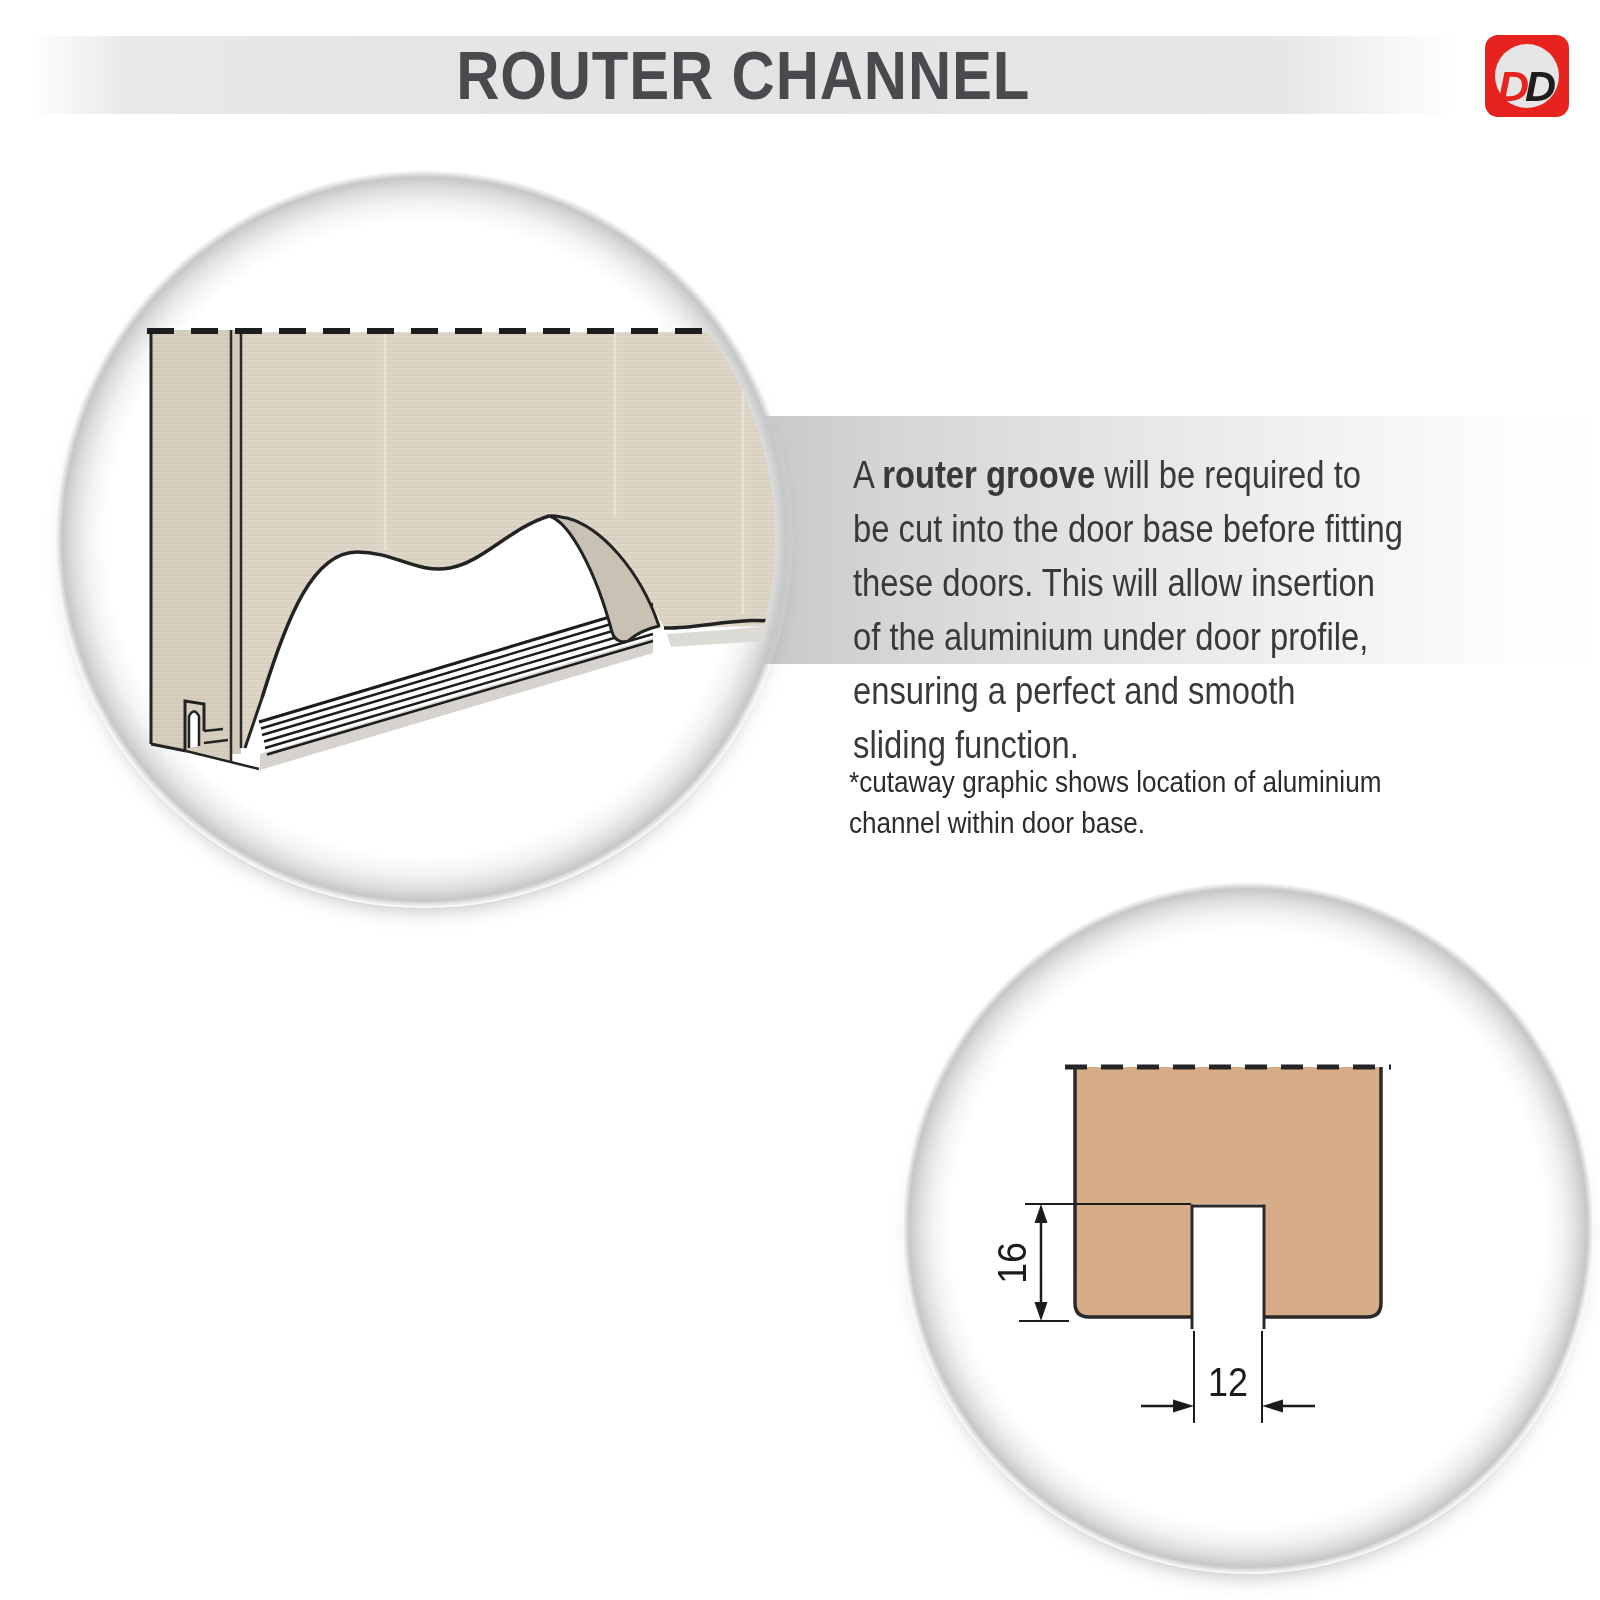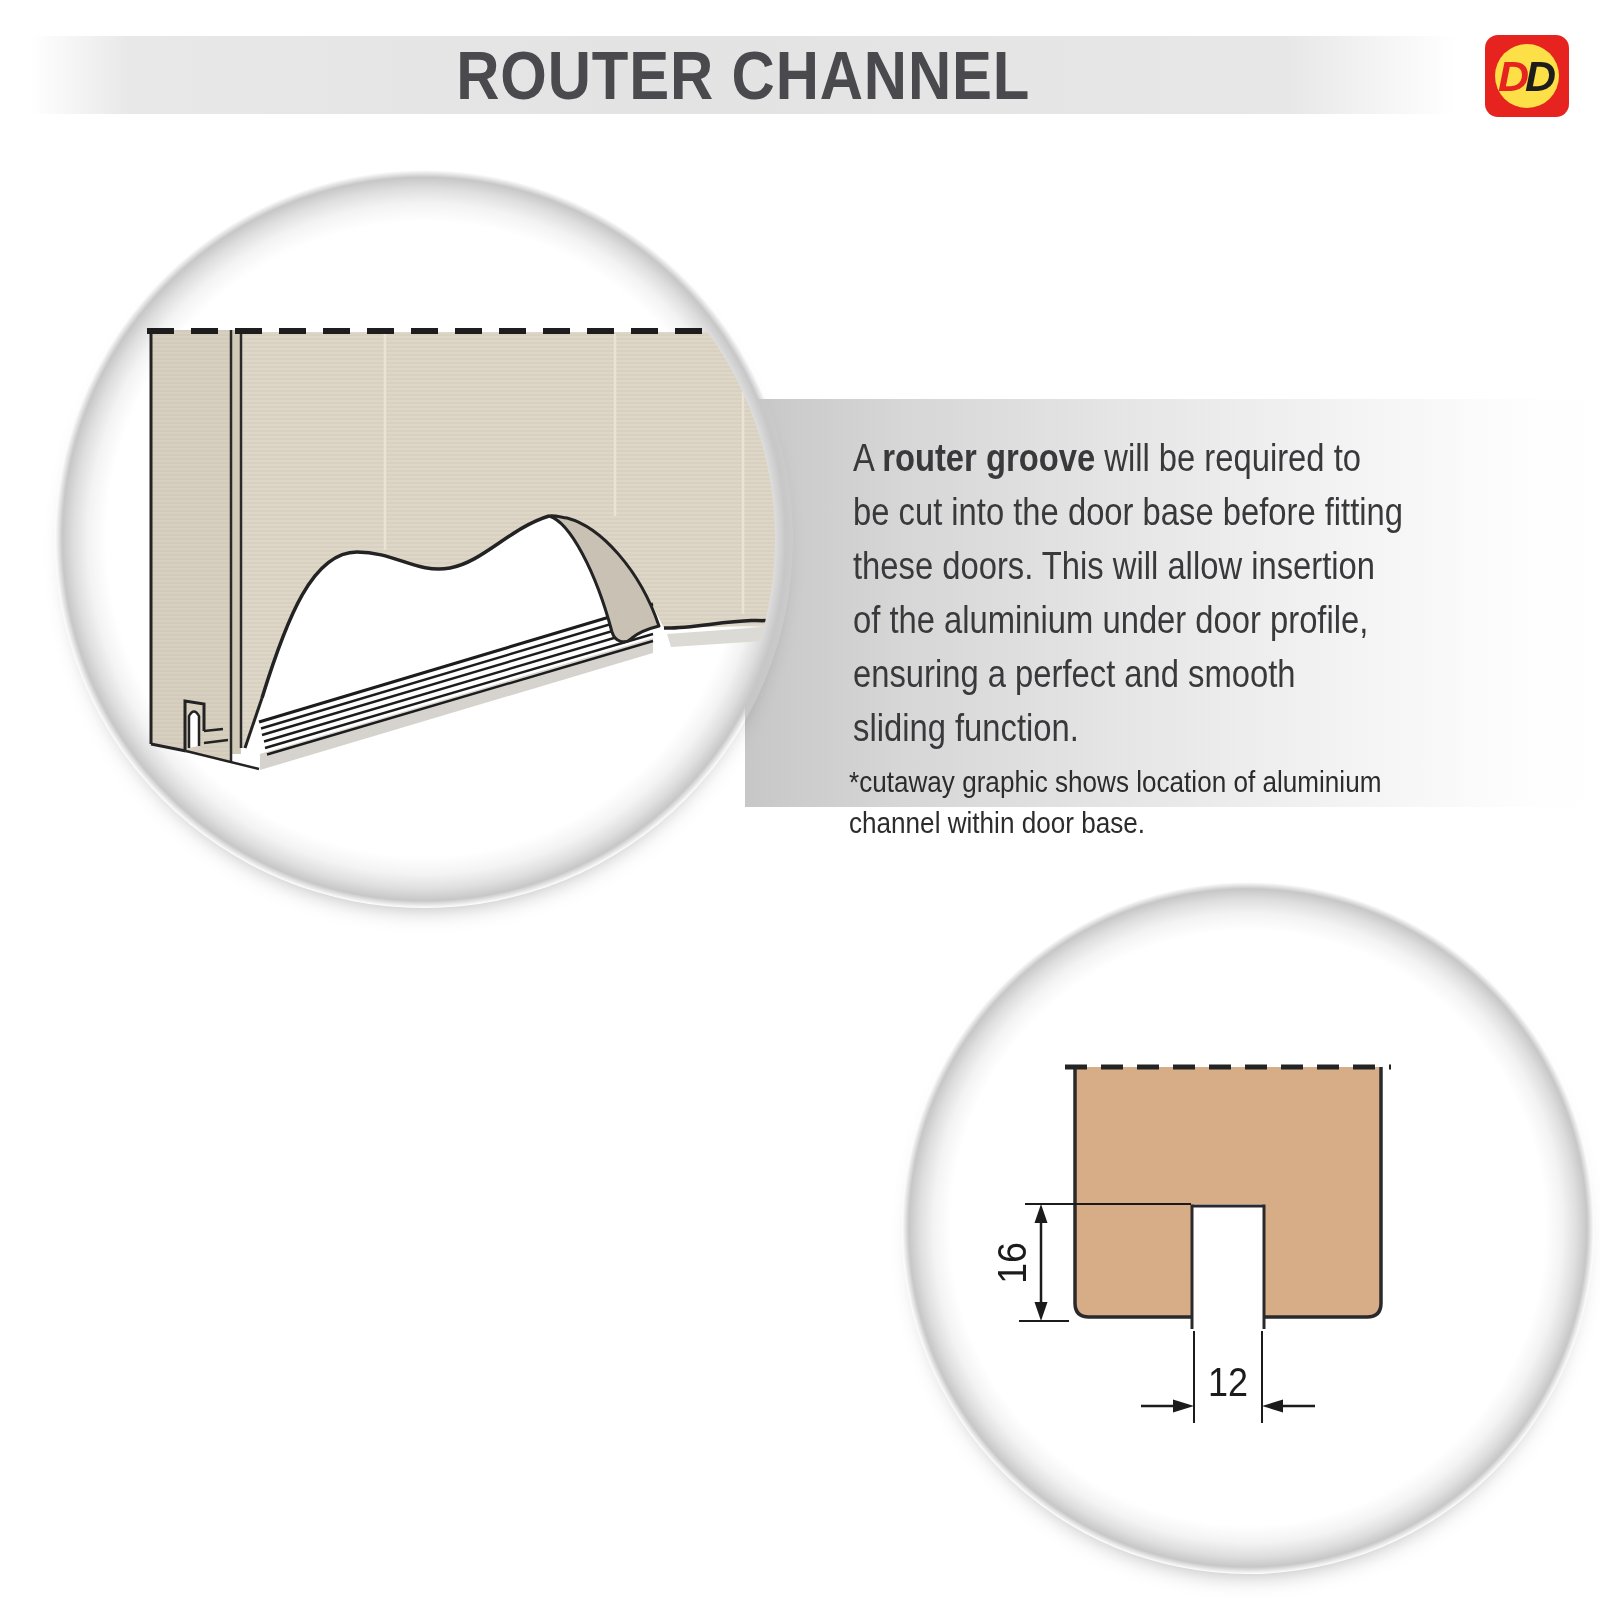--- a/index.html
+++ b/index.html
@@ -16,32 +16,32 @@
   .page-title{
     font-size:68px;font-weight:700;color:#4a494d;letter-spacing:1px;white-space:nowrap;
     transform:scaleX(0.88);transform-origin:center center;
   }
   
   .brand-logo{
     position:absolute;left:1485px;top:35px;width:84px;height:82px;border-radius:13px;
     background:#e6231e;z-index:3;
   }
   .brand-logo .disc{
-    position:absolute;left:10px;top:9px;width:64px;height:64px;border-radius:50%;background:#fde047;
-    display:flex;align-items:center;justify-content:center;
+    position:absolute;left:10px;top:9px;width:64px;height:64px;border-radius:50%;background:#e5e5e5;
+    display:flex;align-items:flex-end;justify-content:center;
   }
   .brand-logo .letters{
     font-style:italic;font-weight:700;font-size:43px;letter-spacing:-4px;line-height:1;
     padding-right:4px;
   }
   .brand-logo .d1{color:#e6231e;}
   .brand-logo .d2{color:#1f1d1b;}
   
   .desc-band{
-    position:absolute;left:745px;top:399px;width:855px;height:408px;z-index:1;
+    position:absolute;left:745px;top:416px;width:855px;height:248px;z-index:1;
     background:linear-gradient(90deg,#c7c7c7 0%, #d6d6d6 18%, #e6e6e6 45%, #f3f3f3 70%, #fdfdfd 90%, #ffffff 100%);
   }
   .desc-text{
     position:absolute;left:108px;top:32px;
     font-size:39px;line-height:54px;color:#39393b;
     transform:scaleX(0.84);transform-origin:top left;
   }
   .desc-line{white-space:nowrap;}
   .desc-line b{font-weight:700;}
   .footnote{

